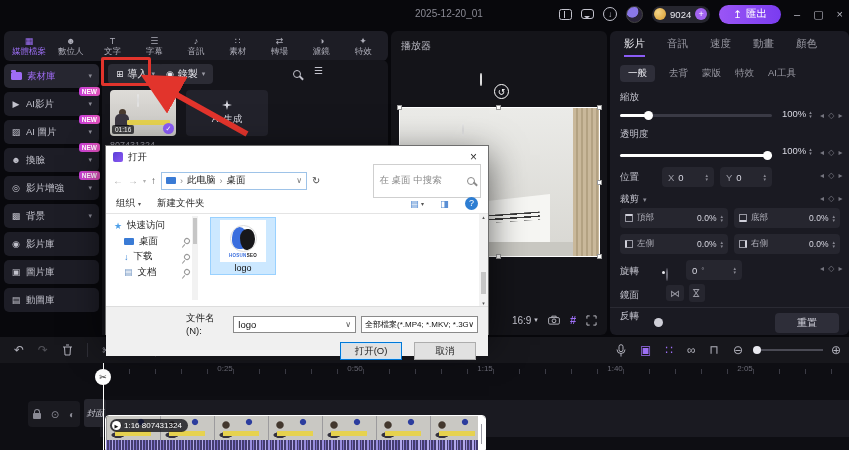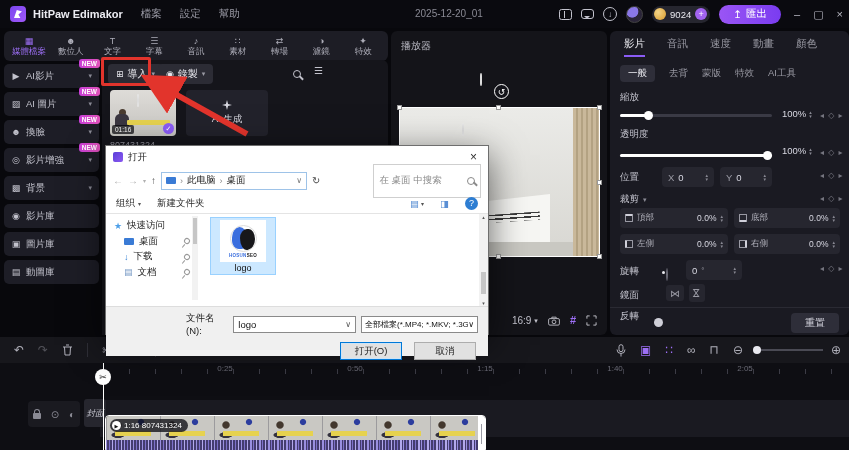--- a/index.html
+++ b/index.html
@@ -74,21 +74,21 @@
   #ptitle{left:10px;top:8px;color:#b8b8c2;font-size:10px;}
   #pvideo{left:8px;top:76px;width:201px;height:150px;border:1.5px solid #fff;background:linear-gradient(#ebebe8,#d8d7d2);overflow:visible;}
   .pv-wood{right:0;top:0;width:26px;height:100%;background:repeating-linear-gradient(90deg,#c9b89a 0 3px,#b3a282 3px 5px);}
   .pv-logo{left:62px;top:16px;}
   .pv-desk{left:0;bottom:14px;width:150px;height:48px;background:#f6f6f3;clip-path:polygon(0 35%,100% 0,100% 100%,0 100%);}
   .pv-desk::after{content:"";position:absolute;left:8px;top:22px;right:10px;height:8px;background:repeating-linear-gradient(#3a3a3a 0 1.5px,transparent 1.5px 4px);transform:rotate(-4deg);}
   .pv-desklogo{left:78px;bottom:34px;}
   .pv-floor{left:0;bottom:0;right:26px;height:14px;background:#c9c8c2;}
   .hnd{width:5px;height:5px;background:#fff;border:1px solid #999;}
   .rothandle{left:94px;top:-24px;width:15px;height:15px;border-radius:50%;background:rgba(20,20,26,.6);border:1px solid #fff;color:#fff;font-size:9px;display:flex;align-items:center;justify-content:center;}
-  #pbar{right:10px;bottom:9px;display:flex;align-items:flex-end;gap:10px;color:#c2c2cc;}
+  #pbar{right:10px;bottom:9px;display:flex;align-items:center;gap:10px;color:#c2c2cc;}
   .gridic{color:#9d6ff5;font-weight:bold;font-size:11px;}
 
   
   #inspector{left:610px;top:31px;width:239px;height:304px;background:#1a1a22;border-radius:6px;}
   .itabs{left:14px;top:6px;display:flex;gap:22px;}
   .itab{font-size:10.5px;color:#9a9aa4;padding-bottom:4px;}
   .itab.active{color:#f0f0f5;border-bottom:2.5px solid #8b5cf6;}
   .isubtabs{left:10px;top:34px;display:flex;gap:14px;align-items:center;}
   .istab{font-size:9.5px;color:#9a9aa4;}
   .istab.active{background:#2e2e39;color:#ececf2;padding:2px 8px;border-radius:4px;}
@@ -103,21 +103,21 @@
   .cropbox{height:20px;background:#26262f;border-radius:4px;display:flex;align-items:center;gap:4px;padding:0 5px;font-size:8.5px;color:#b5b5bf;}
   .crn{width:8px;height:8px;border:1px solid #9a9aa4;border-radius:1px;}
   .crn.t{border-top:2.5px solid #d0d0da;} .crn.b{border-bottom:2.5px solid #d0d0da;}
   .crn.l{border-left:2.5px solid #d0d0da;} .crn.r{border-right:2.5px solid #d0d0da;}
   .cropval{color:#d8d8e2;margin-left:auto;}
   .dial{width:13px;height:13px;border-radius:50%;border:1.5px solid #6a6a75;position:relative;}
   .dial::after{content:"";position:absolute;right:2px;top:2px;width:3px;height:3px;border-radius:50%;background:#e8e8ee;}
   .mirbtn{width:18px;height:16px;background:#26262f;border-radius:3px;display:flex;align-items:center;justify-content:center;color:#9a9aa4;font-size:10px;}
   .toggle{width:22px;height:12px;border-radius:6px;background:#3c3c47;position:relative;}
   .toggle::after{content:"";position:absolute;left:1.5px;top:1.5px;width:9px;height:9px;border-radius:50%;background:#cfcfd8;}
-  #resetbtn{right:10px;top:282px;background:#2e2e39;border-radius:4px;padding:3px 14px;color:#d8d8e2;font-size:10px;}
+  #resetbtn{right:10px;top:282px;background:#2e2e39;border-radius:4px;padding:3px 22px;color:#d8d8e2;font-size:10px;}
   .ifooterline{left:0;right:0;top:276px;height:1px;background:#2a2a33;}
 
   
   #ttb{left:0;top:337px;width:849px;height:26px;background:#17171c;display:flex;align-items:center;color:#b0b0ba;}
   .ti{font-size:12px;margin-left:14px;color:#b0b0ba;display:flex;align-items:center;gap:3px;}
   .ti.small{font-size:10px;}
   .tsep{width:1px;height:14px;background:#2e2e36;margin-left:14px;}
   .tpurple{color:#9d6ff5;}
   #ttbright{margin-left:auto;display:flex;align-items:center;margin-right:8px;}
   .zslider{width:70px;height:2px;background:#4a4a54;margin-left:10px;position:relative;}
@@ -194,27 +194,20 @@
   .ftcombo{width:122px;height:17px;background:#fff;border:1px solid #8a8a8a;display:flex;align-items:center;padding:0 3px;color:#111;font-size:8px;white-space:nowrap;overflow:hidden;}
   .frow2{display:flex;justify-content:flex-end;gap:12px;margin-top:6px;padding-right:2px;}
   .dbtn{width:62px;height:18px;background:#e1e1e1;border:1px solid #adadad;display:flex;align-items:center;justify-content:center;color:#1c1c1c;font-size:9.5px;}
   .dbtn.primary{border:1px solid #0078d7;box-shadow:inset 0 0 0 1px #cde4f7;}
 </style>
 </head>
 <body>
 
 <div id="app">
 
-  <div id="titlebar">
-    <span class="applogo"></span>
-    <span class="apptitle">HitPaw Edimakor</span>
-    <span class="menuitem">檔案</span>
-    <span class="menuitem">設定</span>
-    <span class="menuitem">幫助</span>
-  </div>
   <span id="tbdate" class="abs">2025-12-20_01</span>
   <div id="tbright" class="abs">
     <span class="layic"></span>
     <span class="bub"></span>
     <span class="dlc">↓</span>
     <span class="avatar"></span>
     <span class="coinpill">
       <span class="coin"></span>
       <span class="coinnum">9024</span>
       <span class="coinplus">+</span>
@@ -261,20 +254,25 @@
         <span class="ric">◑</span>
         <span class="rlb">濾鏡</span>
       </span>
     <span class="rtab">
         <span class="ric">✦</span>
         <span class="rlb">特效</span>
       </span>
   </div>
 
   <div id="sidebar" class="abs">
+    <div class="sbitem active">
+      <span class="folderic"></span>
+      <span class="slb">素材庫</span>
+      <span class="scr">▾</span>
+    </div>
     <div class="sbitem">
       <span class="sic">▶</span>
       <span class="slb">AI影片</span>
       <span class="scr">▾</span>
       <span class="newbadge">NEW</span>
     </div>
     <div class="sbitem">
       <span class="sic">▨</span>
       <span class="slb">AI 圖片</span>
       <span class="scr">▾</span>

